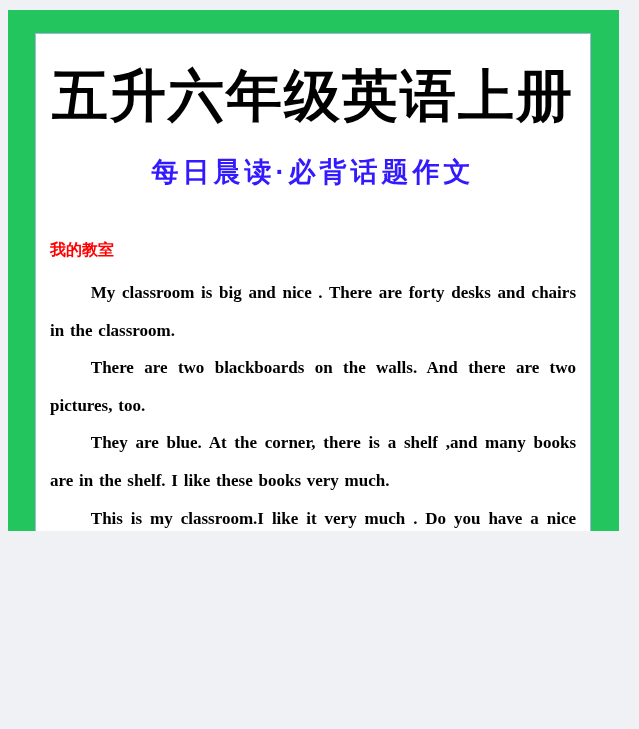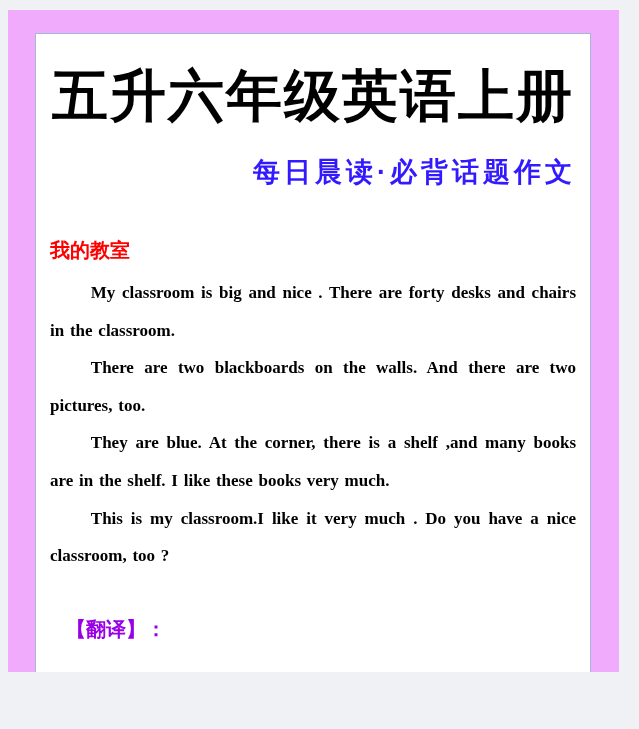--- a/index.html
+++ b/index.html
@@ -15,22 +15,22 @@
     position: relative;
     width: 639px;
     height: 729px;
     background: #f0f1f5;
   }
   .sheet {
     position: absolute;
     left: 8px;
     top: 10px;
     width: 611px;
-    height: 662px;
-    background: #f0abfc;
+    height: 521px;
+    background: #22c55e;
     overflow: hidden;
   }
   .content-box {
     position: absolute;
     left: 27px;
     top: 23px;
     width: 554px;
     height: 760px; 
     border: 1px solid #a3b8d6;
     background: #ffffff;
@@ -44,33 +44,33 @@
     text-align: center;
     font-family: "Liberation Serif", "DejaVu Serif", serif;
     font-weight: 900;
     font-size: 56px;
     line-height: 64px;
     letter-spacing: 2px;
     color: #000000;
   }
   .doc-subtitle {
     margin: 26px 0 0 0;
-    text-align: right;
+    text-align: center;
     font-family: "Liberation Sans", "DejaVu Sans", sans-serif;
     font-weight: bold;
     font-size: 27px;
     line-height: 36px;
     letter-spacing: 4px;
     color: #3319fe;
   }
   .essay-heading {
     margin: 46px 0 0 0;
     font-family: "Liberation Sans", "DejaVu Sans", sans-serif;
     font-weight: bold;
-    font-size: 20px;
+    font-size: 16px;
     line-height: 28px;
     color: #ff0000;
   }
   .essay-body {
     margin-top: 10px;
   }
   .essay-body p {
     margin: 0;
     font-family: "Liberation Serif", "DejaVu Serif", serif;
     font-weight: bold;

